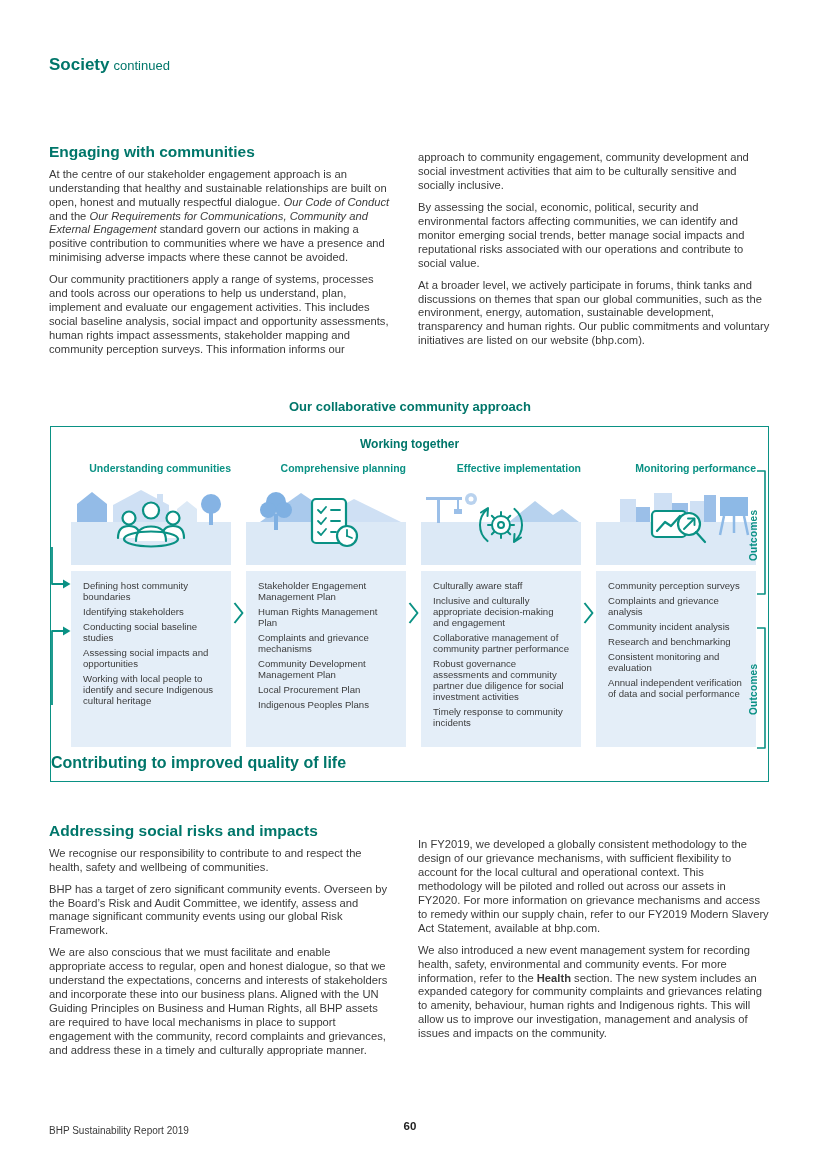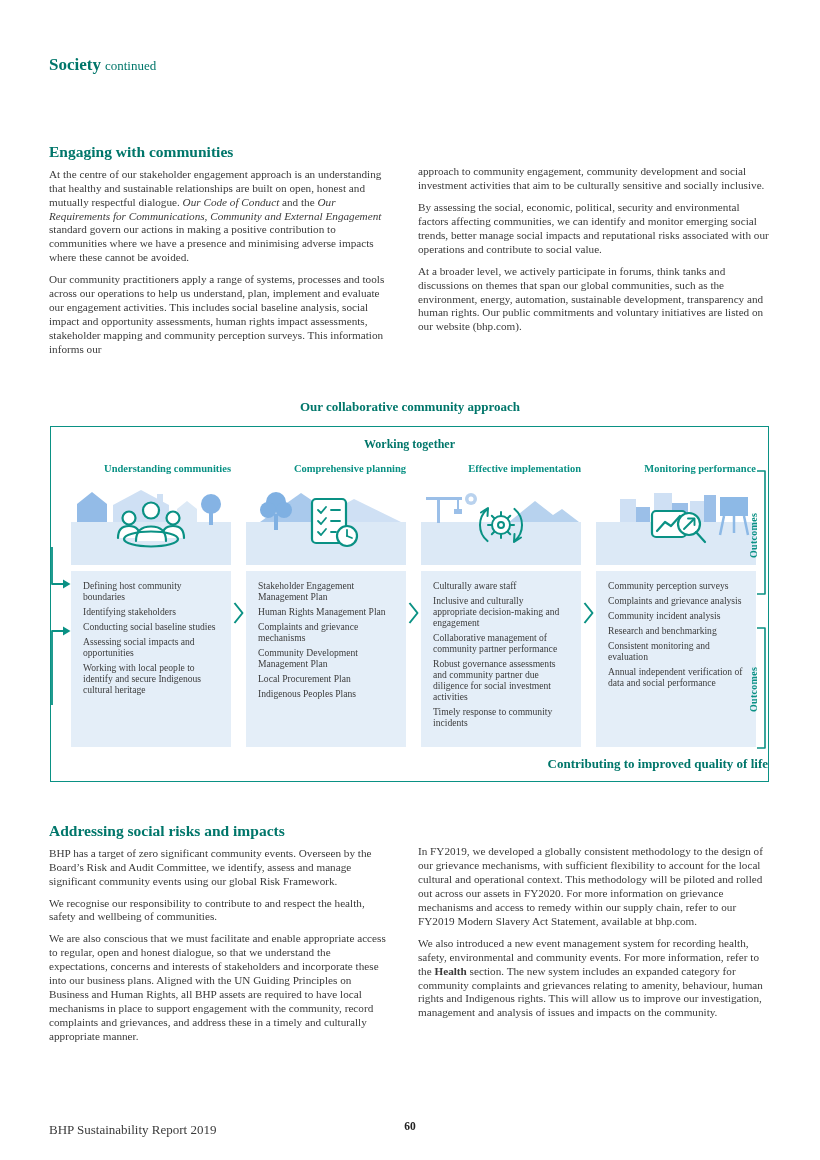--- a/index.html
+++ b/index.html
@@ -6,21 +6,21 @@
     --teal-dark:#00766A;
     --teal:#0A9184;
     --body:#3A3A3A;
     --panel:#E4EEF8;
     --band:#DCE9F6;
   }
   *{box-sizing:border-box;}
   body{margin:0;background:#fff;}
   .page{
     position:relative;width:820px;height:1160px;background:#fff;overflow:hidden;
-    font-family:Liberation Serif, serif;color:var(--body);
+    font-family:Liberation Sans, sans-serif;color:var(--body);
   }
   
   .header{position:absolute;left:49px;top:55px;}
   .h-title{font-size:17px;font-weight:bold;color:var(--teal-dark);}
   .h-cont{font-size:13px;color:var(--teal-dark);margin-left:4px;}
   
   .sec{position:absolute;left:49px;width:722px;display:flex;align-items:center;}
   .sec-engaging{top:143px;}
   .sec-addressing{top:822px;}
   .col-l{width:341px;margin-right:28px;flex:none;}
@@ -40,25 +40,25 @@
   .banner{width:160px;height:80px;}
   .banner svg{display:block;width:160px;height:80px;}
   .dlist{margin-top:6px;height:176px;background:var(--panel);padding:9px 12px 6px 12px;overflow:hidden;}
   .dli{font-size:9.6px;line-height:11px;margin-bottom:4px;color:#3C3C3C;}
   .overlay{position:absolute;left:0;top:0;width:719px;height:356px;pointer-events:none;overflow:visible;}
   .outcome{position:absolute;right:8px;width:14px;height:100px;display:flex;align-items:center;justify-content:center;
     writing-mode:vertical-rl;transform:rotate(180deg);
     color:var(--teal);font-weight:bold;font-size:10px;letter-spacing:.3px;}
   .outcome-1{top:58px;}
   .outcome-2{top:212px;}
-  .bottom-label{position:absolute;bottom:9px;left:0;width:100%;text-align:right;
-    font-size:13px;font-weight:bold;color:var(--teal-dark);}
+  .bottom-label{position:absolute;bottom:9px;left:0;width:100%;text-align:left;
+    font-size:16px;font-weight:bold;color:var(--teal-dark);}
   
   .footer{position:absolute;left:49px;top:1120px;width:722px;}
-  .f-left{font-size:13px;color:#3A3A3A;}
+  .f-left{font-size:10px;color:#3A3A3A;}
   .f-page{position:absolute;left:0;right:0;text-align:center;font-size:11.5px;font-weight:bold;color:#222;}
 </style>
 </head>
 <body>
 
 <div class="page">
 
   <div class="header">
     <span class="h-title">Society</span><span class="h-cont">continued</span>
   </div>
@@ -286,22 +286,22 @@
     <div class="outcome outcome-2">Outcomes</div>
 
     <div class="bottom-label">Contributing to improved quality of life</div>
   </div>
 
   <div class="sec sec-addressing">
     <div class="col-l">
       <h2 class="sec-head">Addressing social risks and impacts</h2>
       <div>
 
-      <p class="body-p"><span>BHP has a target of zero significant community events. Overseen by the Board’s Risk and Audit Committee, we identify, assess and manage significant community events using our global Risk Framework.</span></p>
-          <p class="body-p"><span>We recognise our responsibility to contribute to and respect the health, safety and wellbeing of communities.</span></p>
+      <p class="body-p"><span>We recognise our responsibility to contribute to and respect the health, safety and wellbeing of communities.</span></p>
+          <p class="body-p"><span>BHP has a target of zero significant community events. Overseen by the Board’s Risk and Audit Committee, we identify, assess and manage significant community events using our global Risk Framework.</span></p>
           <p class="body-p"><span>We are also conscious that we must facilitate and enable appropriate access to regular, open and honest dialogue, so that we understand the expectations, concerns and interests of stakeholders and incorporate these into our business plans. Aligned with the UN Guiding Principles on Business and Human Rights, all BHP assets are required to have local mechanisms in place to support engagement with the community, record complaints and grievances, and address these in a timely and culturally appropriate manner.</span></p>
         </div>
     </div>
     <div class="col-r">
       <div>
 
       <p class="body-p"><span>In FY2019, we developed a globally consistent methodology to the design of our grievance mechanisms, with sufficient flexibility to account for the local cultural and operational context. This methodology will be piloted and rolled out across our assets in FY2020. For more information on grievance mechanisms and access to remedy within our supply chain, refer to our FY2019 Modern Slavery Act Statement, available at bhp.com.</span></p>
           <p class="body-p"><span>We also introduced a new event management system for recording health, safety, environmental and community events. For more information, refer to the </span><span class="bd">Health</span><span> section. The new system includes an expanded category for community complaints and grievances relating to amenity, behaviour, human rights and Indigenous rights. This will allow us to improve our investigation, management and analysis of issues and impacts on the community.</span></p>
         </div>
     </div>

